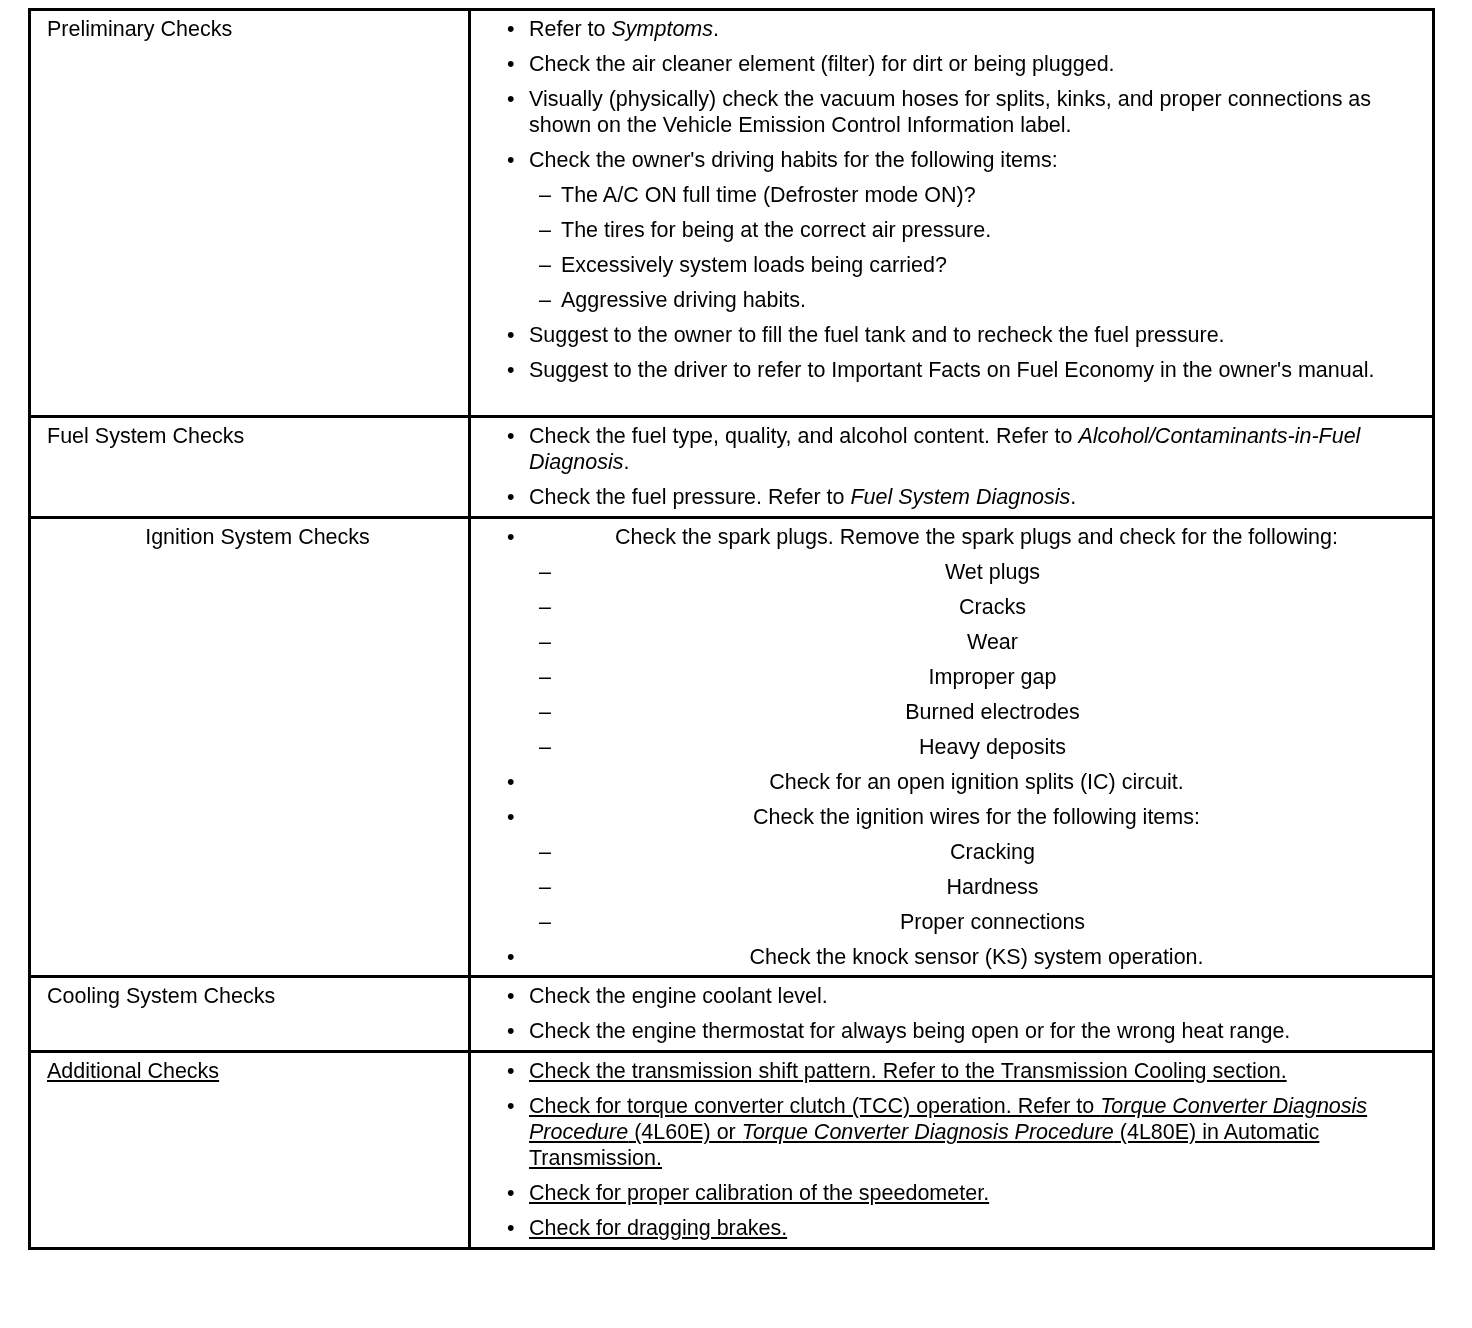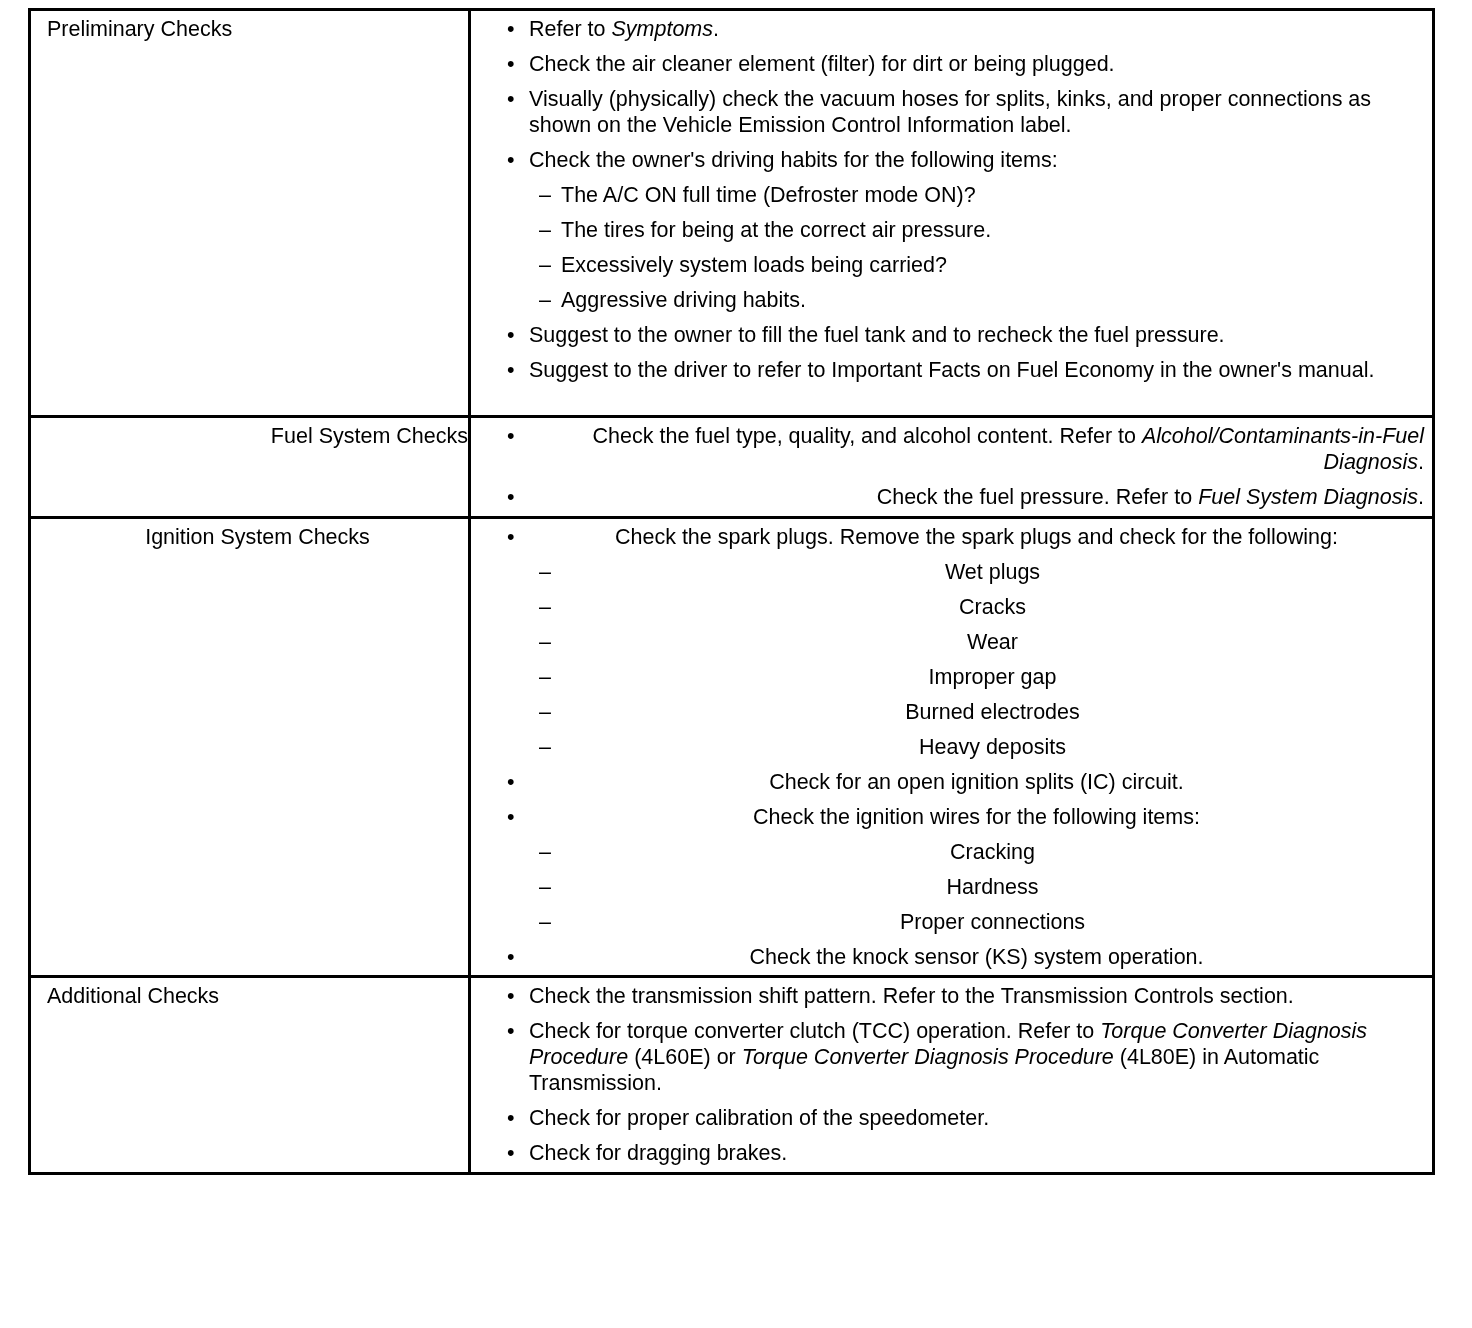--- a/index.html
+++ b/index.html
@@ -14,24 +14,24 @@
   td.lbl { padding: 5px 0 0 16px; }
   td.act { padding: 5px 8px 5px 34px; }
   ul { list-style: none; margin: 0; padding: 0; }
   li.b { position: relative; padding-left: 24px; margin-bottom: 9px; }
   li.b::before { content: "\2022"; position: absolute; left: 2px; top: 0; }
   li.d { position: relative; padding-left: 56px; margin-bottom: 9px; }
   li.d .dash { position: absolute; left: 34px; }
   li:last-child { margin-bottom: 0; }
   em { font-style: italic; }
   tr.r-pre td { height: 394px; }
-  tr.r-fuel td { height: 88px; text-align: right; }
+  tr.r-fuel td { height: 88px; }
   tr.r-ign td { height: 444px; text-align: center; }
   tr.r-cool td { height: 62px; }
-  tr.r-add td { height: 184px; }
+  tr.r-add td { height: 184px; text-decoration: underline; }
 </style>
 </head>
 <body>
 
 <table>
   <colgroup>
       <col class="c1">
       <col class="c2">
     </colgroup>
   <tbody>
@@ -74,25 +74,34 @@
             <li class="d"><span class="dash">–</span><span>Heavy deposits</span></li>
             <li class="b"><span>Check for an open ignition splits (IC) circuit.</span></li>
             <li class="b"><span>Check the ignition wires for the following items:</span></li>
             <li class="d"><span class="dash">–</span><span>Cracking</span></li>
             <li class="d"><span class="dash">–</span><span>Hardness</span></li>
             <li class="d"><span class="dash">–</span><span>Proper connections</span></li>
             <li class="b"><span>Check the knock sensor (KS) system operation.</span></li>
           </ul>
         </td>
   </tr>
+  <tr class="r-cool">
+    <td class="lbl">Cooling System Checks</td>
+    <td class="act">
+          <ul>
+            <li class="b"><span>Check the engine coolant level.</span></li>
+            <li class="b"><span>Check the engine thermostat for always being open or for the wrong heat range.</span></li>
+          </ul>
+        </td>
+  </tr>
   <tr class="r-add">
     <td class="lbl">Additional Checks</td>
     <td class="act">
           <ul>
-            <li class="b"><span>Check the transmission shift pattern. Refer to the Transmission Controls section.</span></li>
+            <li class="b"><span>Check the transmission shift pattern. Refer to the Transmission Cooling section.</span></li>
             <li class="b"><span>Check for torque converter clutch (TCC) operation. Refer to </span><em>Torque Converter Diagnosis Procedure</em><span> (4L60E) or </span><em>Torque Converter Diagnosis Procedure</em><span> (4L80E) in Automatic Transmission.</span></li>
             <li class="b"><span>Check for proper calibration of the speedometer.</span></li>
             <li class="b"><span>Check for dragging brakes.</span></li>
           </ul>
         </td>
   </tr>
 </tbody>
   </table>
 
 </body></html>

